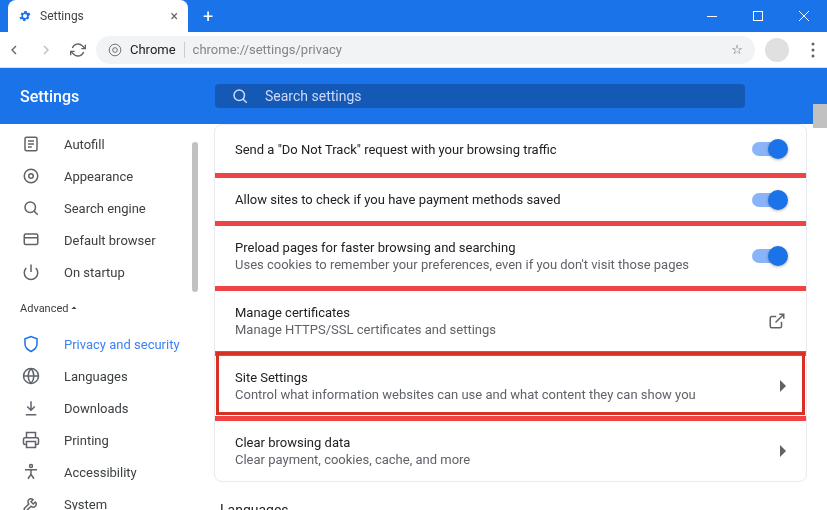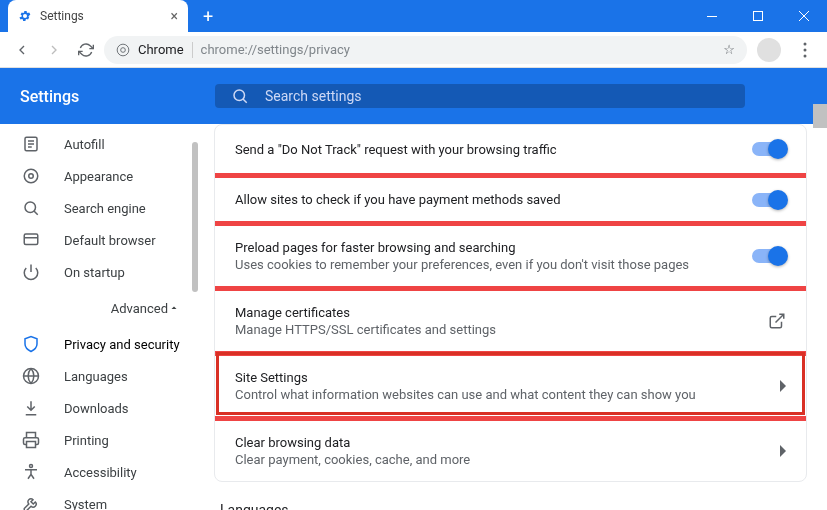--- a/index.html
+++ b/index.html
@@ -6,42 +6,42 @@
 body { width: 827px; height: 510px; overflow: hidden; background: #fff; }
 
 .titlebar { height: 32px; background: #1A73E8; display: flex; align-items: flex-start; }
 .tab { background: #fff; height: 32px; width: 180px; border-radius: 8px 8px 0 0; display: flex; align-items: center; padding: 0 10px; margin-left: 8px; font-size: 12px; color: #444; gap: 8px; }
 .tab .gear { width: 14px; height: 14px; color: #1A73E8; }
 .tab .close { margin-left: auto; color: #666; font-size: 14px; cursor: pointer; }
 .newtab { width: 28px; height: 28px; display: flex; align-items: center; justify-content: center; color: #fff; font-size: 18px; margin-left: 6px; margin-top: 2px; }
 .winctrls { margin-left: auto; display: flex; }
 .winctrls div { width: 46px; height: 32px; display: flex; align-items: center; justify-content: center; color: #fff; }
 
-.addrbar { height: 36px; background: #fff; display: flex; align-items: center; padding: 0 8px; gap: 4px; border-bottom: 1px solid #e0e0e0; }
+.addrbar { height: 36px; background: #fff; display: flex; align-items: center; padding: 0 0; gap: 4px; border-bottom: 1px solid #e0e0e0; }
 .navbtn { width: 28px; height: 28px; display: flex; align-items: center; justify-content: center; color: #5f6368; border-radius: 50%; }
 .navbtn.disabled { color: #bdbdbd; }
 .omnibox { flex: 1; height: 28px; background: #f1f3f4; border-radius: 14px; display: flex; align-items: center; padding: 0 12px; font-size: 13px; color: #5f6368; gap: 8px; }
 .omnibox .origin { color: #202124; }
 .omnibox .divider { width: 1px; height: 16px; background: #ccc; }
 .omnibox .path { color: #80868b; }
 .omnibox .star { margin-left: auto; color: #5f6368; }
 .avatar { width: 24px; height: 24px; border-radius: 50%; background: #e0e0e0; margin: 0 6px; }
 
 .appbar { height: 56px; background: #1A73E8; display: flex; align-items: center; padding: 0 20px; color: #fff; }
 .appbar .title { font-size: 16px; font-weight: 500; width: 195px; }
 .searchbox { flex: 1; max-width: 530px; height: 24px; background: rgba(0,0,0,0.22); border-radius: 4px; display: flex; align-items: center; padding: 0 16px; gap: 16px; color: #cdd8f5; font-size: 14px; }
 .searchbox svg { color: #cdd8f5; }
 
 .content { display: flex; height: calc(510px - 32px - 36px - 56px); position: relative; }
 .sidebar { width: 200px; padding-top: 4px; overflow: hidden; position: relative; }
 .sb-item { height: 32px; display: flex; align-items: center; padding: 0 0 0 22px; gap: 24px; font-size: 13px; color: #3c4043; cursor: pointer; border-radius: 0 16px 16px 0; margin-right: 12px; }
 .sb-item svg, .sb-item .ico { width: 18px; height: 18px; color: #5f6368; flex-shrink: 0; }
-.sb-item.active { color: #000000; text-align: center; }
+.sb-item.active { color: #3b82f6; text-align: center; }
 .sb-item.active svg, .sb-item.active .ico { color: #1A73E8; }
-.sb-section { height: 40px; display: flex; align-items: center; padding: 0 20px 0 20px; font-size: 13px; color: #3c4043; justify-content: flex-end; cursor: pointer; }
+.sb-section { height: 40px; display: flex; align-items: center; padding: 0 20px 0 20px; font-size: 11px; color: #3c4043; justify-content: flex-start; cursor: pointer; }
 .sb-scroll { position: absolute; right: 2px; top: 18px; width: 6px; height: 150px; background: #c1c1c1; border-radius: 3px; }
 
 .main { flex: 1; background: #fff; overflow-y: auto; padding: 0 20px 0 14px; position: relative; }
 .card { background: #fff; border: 1px solid #e8eaed; border-radius: 8px; margin-bottom: 16px; overflow: hidden; }
 .row { padding: 14px 20px; display: flex; align-items: center; border-top: 5px solid #ef4444; min-height: 48px; }
 .row:first-child { border-top: none; }
 .row .txt { flex: 1; }
 .row .t1 { font-size: 13px; color: #202124; }
 .row .t2 { font-size: 13px; color: #5f6368; margin-top: 2px; }
 .row .action { color: #5f6368; }

